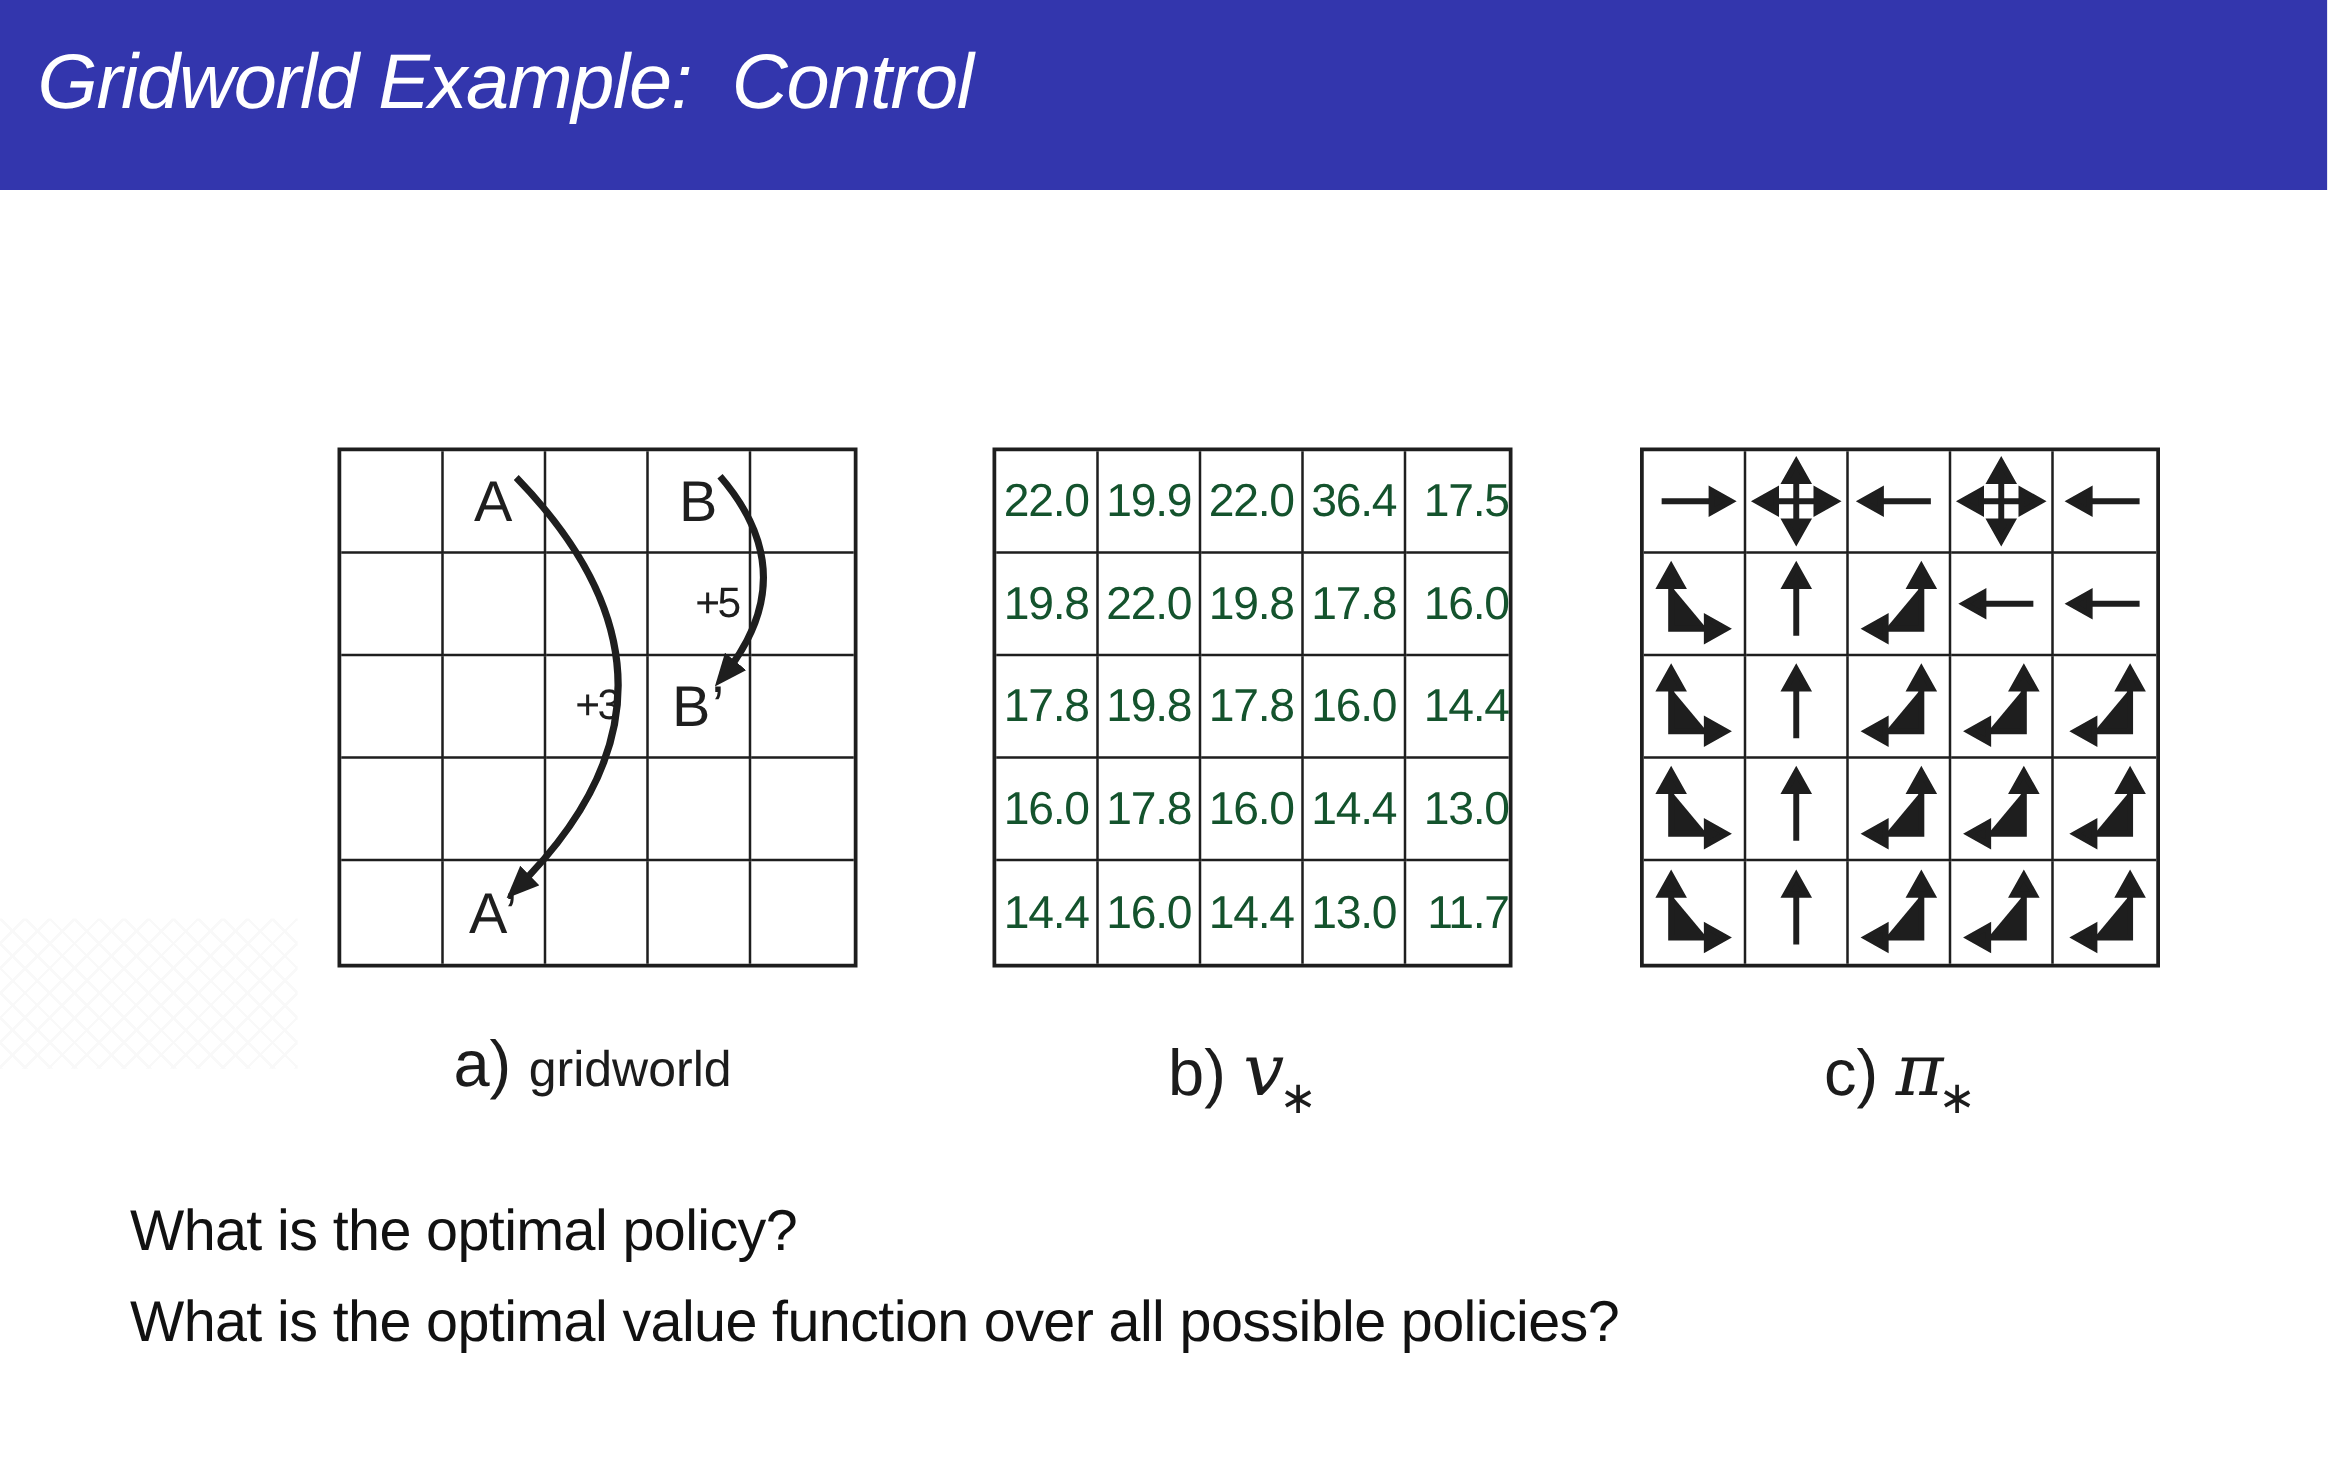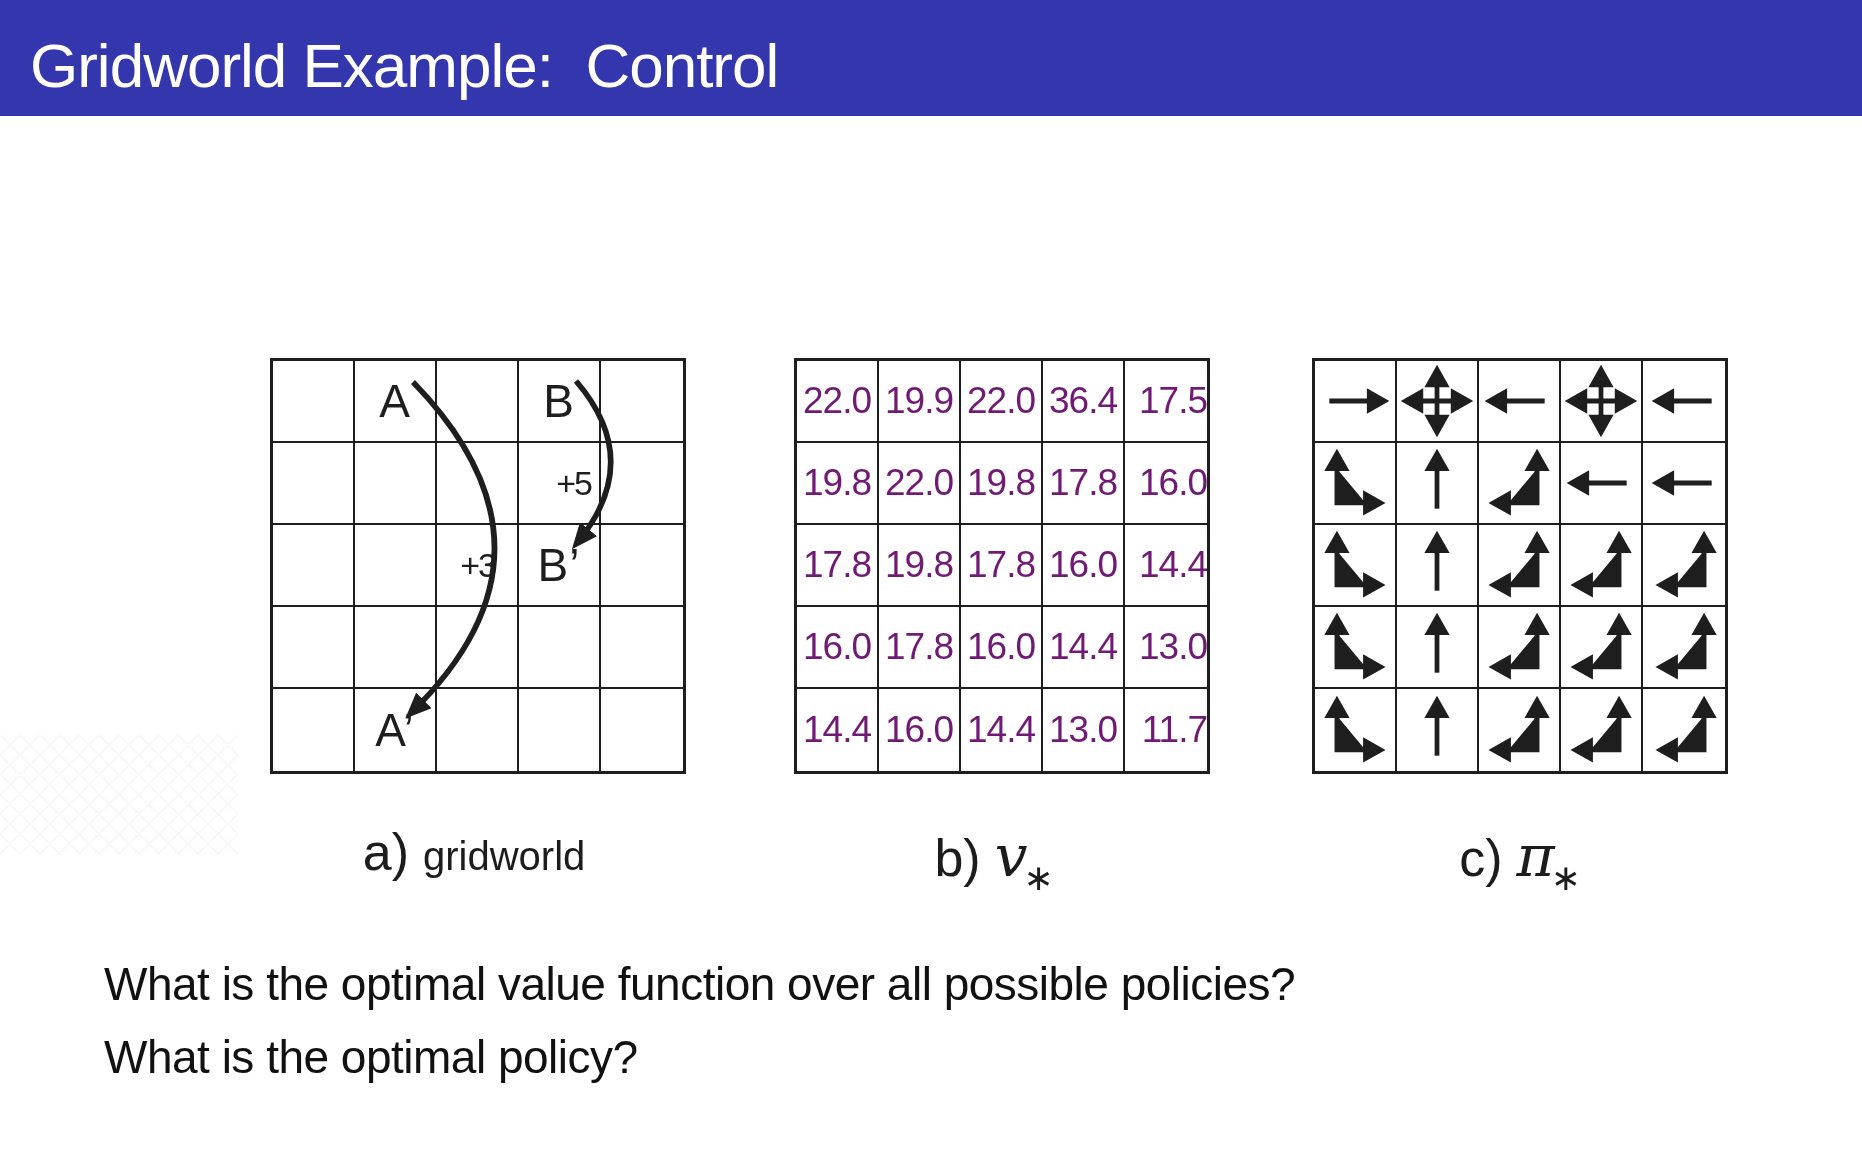--- a/index.html
+++ b/index.html
@@ -2,21 +2,21 @@
 <html><head>
 <meta charset="utf-8">
 <style>
   html,body{margin:0;padding:0;background:#ffffff;}
   .slide{
     position:relative;width:1862px;height:1172px;background:#ffffff;overflow:hidden;
     font-family:"Liberation Sans",sans-serif;color:#151515;
   }
   
   .header{
-    position:absolute;left:0;top:0;width:100%;height:116px;background:#3336ad;
+    position:absolute;left:0;top:0;width:100%;height:152px;background:#3336ad;font-style:italic;
   }
   .title{
     position:absolute;left:30px;top:0;height:128px;line-height:132px;
     font-size:62px;font-weight:400;color:#ffffff;white-space:pre;letter-spacing:-1px;
   }
   
   .gridbox{
     position:absolute;width:410px;height:410px;border:3px solid #1e1e1e;background:#ffffff;
     display:grid;grid-template-columns:repeat(5,82px);grid-template-rows:repeat(5,82px);
   }
@@ -30,21 +30,21 @@
   #fig-b{left:794px;top:358px;}
   #fig-c{left:1312px;top:358px;}
   
   .state-label{font-size:46px;color:#1e1e1e;letter-spacing:1px;}
   .reward-label{
     position:absolute;top:50%;transform:translateY(-50%);
     font-size:34px;color:#1e1e1e;letter-spacing:-2px;
   }
   .arrows-overlay{position:absolute;left:0;top:0;width:410px;height:410px;pointer-events:none;}
   
-  .vnum{font-size:37px;color:#701a75;letter-spacing:-1px;}
+  .vnum{font-size:37px;color:#14532d;letter-spacing:-1px;}
   
   .parrow{display:block;}
   
   .caption{
     position:absolute;top:822px;transform:translateX(-50%);
     display:flex;align-items:baseline;gap:14px;color:#1c1c1c;white-space:nowrap;
   }
   .cap-prefix{font-size:52px;}
   .cap-text{font-size:40px;}
   .cap-symbol{font-family:"DejaVu Serif",serif;font-style:italic;font-size:58px;}
@@ -430,18 +430,18 @@
   <div class="caption" style="left:996px">
     <span class="cap-prefix">b)</span>
       <span><span class="cap-symbol">v</span><span class="cap-sub">∗</span></span>
   </div>
   <div class="caption" style="left:1522px">
     <span class="cap-prefix">c)</span>
       <span><span class="cap-symbol">π</span><span class="cap-sub">∗</span></span>
   </div>
 
   <div class="questions">
+    <div class="qline">What is the optimal policy?</div>
     <div class="qline">What is the optimal value function over all possible policies?</div>
-    <div class="qline">What is the optimal policy?</div>
   </div>
 
   <div class="corner-pattern"></div>
 </div>
 
 </body></html>

